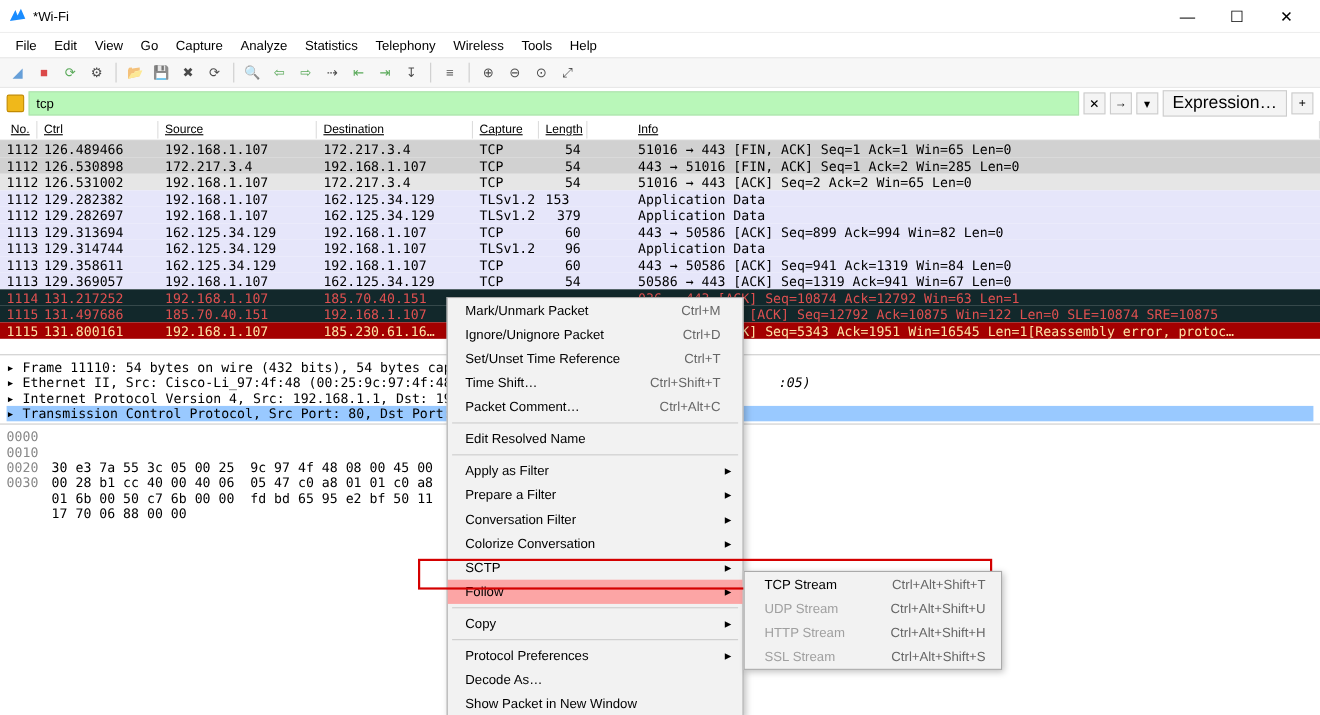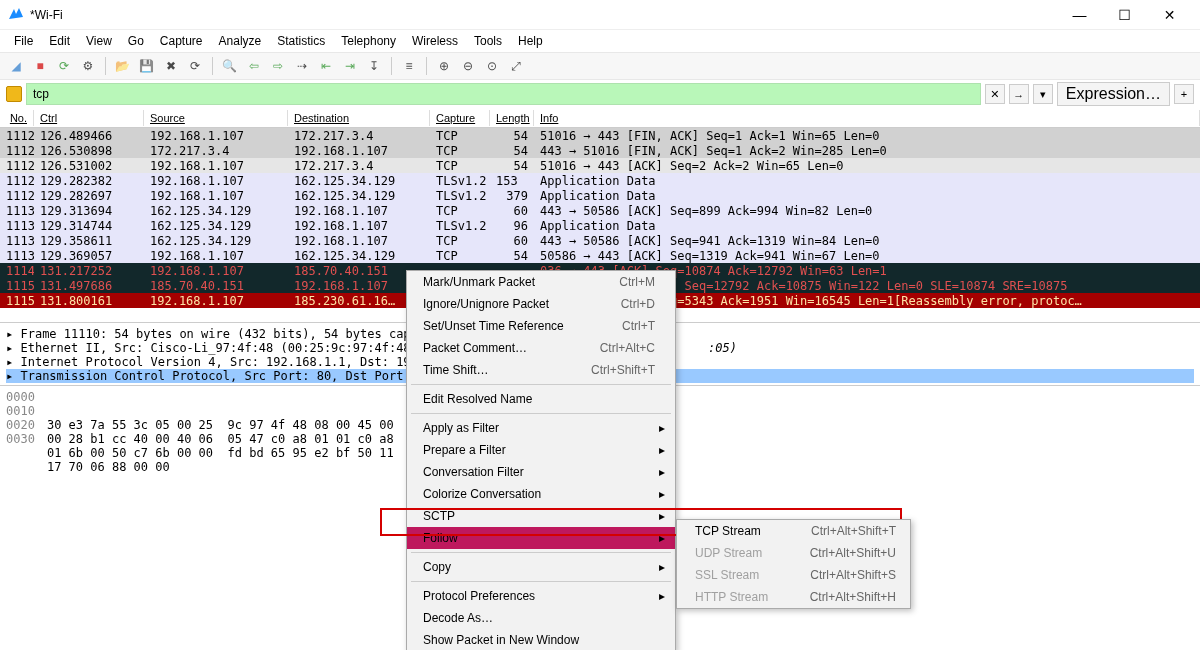--- a/index.html
+++ b/index.html
@@ -34,21 +34,21 @@
 
 .packetlist { height: 215px; overflow: hidden; border-bottom: 1px solid #ccc; font-family: Consolas, monospace; font-size: 12px; }
 .packethead { display: flex; background: #fff; border-bottom: 1px solid #ccc; height: 20px; align-items: center; text-decoration: underline; }
 .packethead .ph { padding: 2px 6px; border-right: 1px solid #ddd; font-family: "Segoe UI", sans-serif; font-size: 11px; }
 .c-no { width: 34px; text-align: right; }
 .c-time { width: 110px; }
 .c-src { width: 144px; }
 .c-dst { width: 142px; }
 .c-proto { width: 60px; }
 .c-len { width: 44px; text-align: right; }
-.c-info { flex: 1; }
+.c-info { flex: 1; margin-left: 40px; }
 .prow { display: flex; height: 15px; align-items: center; white-space: nowrap; }
 .prow .pc { padding: 0 6px; overflow: hidden; }
 .prow.grey { background: #d1d1d1; }
 .prow.ltgrey { background: #e6e6e6; }
 .prow.purble { background: #e6e6fa; }
 .prow.red { background: #a40000; color: #fde3a7; }
 .prow.black { background: #12282b; color: #e05050; }
 
 
 .treepane { border-bottom: 1px solid #ccc; font-family: Consolas, monospace; font-size: 12px; padding: 4px 6px; height: 63px; }
@@ -60,21 +60,21 @@
 .hexpane .offs { color: #888; margin-right: 12px; }
 .hexpane .bytes { white-space: pre; }
 
 
 .ctxmenu { position: absolute; background: #f2f2f2; border: 1px solid #aaa; box-shadow: 2px 2px 6px rgba(0,0,0,.25); font-size: 12px; width: 270px; }
 .ctxmenu .row { display: flex; align-items: center; padding: 4px 10px 4px 16px; height: 22px; }
 .ctxmenu .row .lab { flex: 1; }
 .ctxmenu .row .sc { color: #666; }
 .ctxmenu .row .ar { width: 10px; text-align: right; }
 .ctxmenu .sep { height: 1px; background: #ccc; margin: 3px 4px; }
-.ctxmenu .row.hl { background: #be185d; gap: 32px; }
+.ctxmenu .row.hl { background: #fca5a5; gap: 32px; }
 
 
 .redbox { position: absolute; border: 2px solid #d40000; pointer-events: none; }
 
 
 .submenu { position: absolute; background: #f2f2f2; border: 1px solid #aaa; box-shadow: 2px 2px 6px rgba(0,0,0,.25); font-size: 12px; width: 235px; }
 .submenu .row { display: flex; align-items: flex-end; padding: 4px 14px 4px 18px; height: 22px; }
 .submenu .row .lab { flex: 1; }
 .submenu .row .sc { color: #666; }
 .submenu .row.dis { color: #a0a0a0; }
@@ -296,27 +296,27 @@
       <span class="lab">Ignore/Unignore Packet</span>
       <span class="sc">Ctrl+D</span>
       <span class="ar"></span>
     </div>
   <div class="row">
       <span class="lab">Set/Unset Time Reference</span>
       <span class="sc">Ctrl+T</span>
       <span class="ar"></span>
     </div>
   <div class="row">
+      <span class="lab">Time Shift…</span>
+      <span class="sc">Ctrl+Shift+T</span>
+      <span class="ar"></span>
+    </div>
+  <div class="row">
       <span class="lab">Packet Comment…</span>
       <span class="sc">Ctrl+Alt+C</span>
-      <span class="ar"></span>
-    </div>
-  <div class="row">
-      <span class="lab">Time Shift…</span>
-      <span class="sc">Ctrl+Shift+T</span>
       <span class="ar"></span>
     </div>
   <div class="sep"></div>
   <div class="row">
       <span class="lab">Edit Resolved Name</span>
       <span class="ar"></span>
     </div>
   <div class="sep"></div>
   <div class="row">
       <span class="lab">Apply as Filter</span>
@@ -367,20 +367,20 @@
 <div class="submenu" style="left:676px; top:519px;">
   <div class="row">
       <span class="lab">TCP Stream</span>
       <span class="sc">Ctrl+Alt+Shift+T</span>
     </div>
   <div class="row dis">
       <span class="lab">UDP Stream</span>
       <span class="sc">Ctrl+Alt+Shift+U</span>
     </div>
   <div class="row dis">
+      <span class="lab">HTTP Stream</span>
+      <span class="sc">Ctrl+Alt+Shift+H</span>
+    </div>
+  <div class="row dis">
       <span class="lab">SSL Stream</span>
       <span class="sc">Ctrl+Alt+Shift+S</span>
     </div>
-  <div class="row dis">
-      <span class="lab">HTTP Stream</span>
-      <span class="sc">Ctrl+Alt+Shift+H</span>
-    </div>
 </div>
 
 </body></html>

